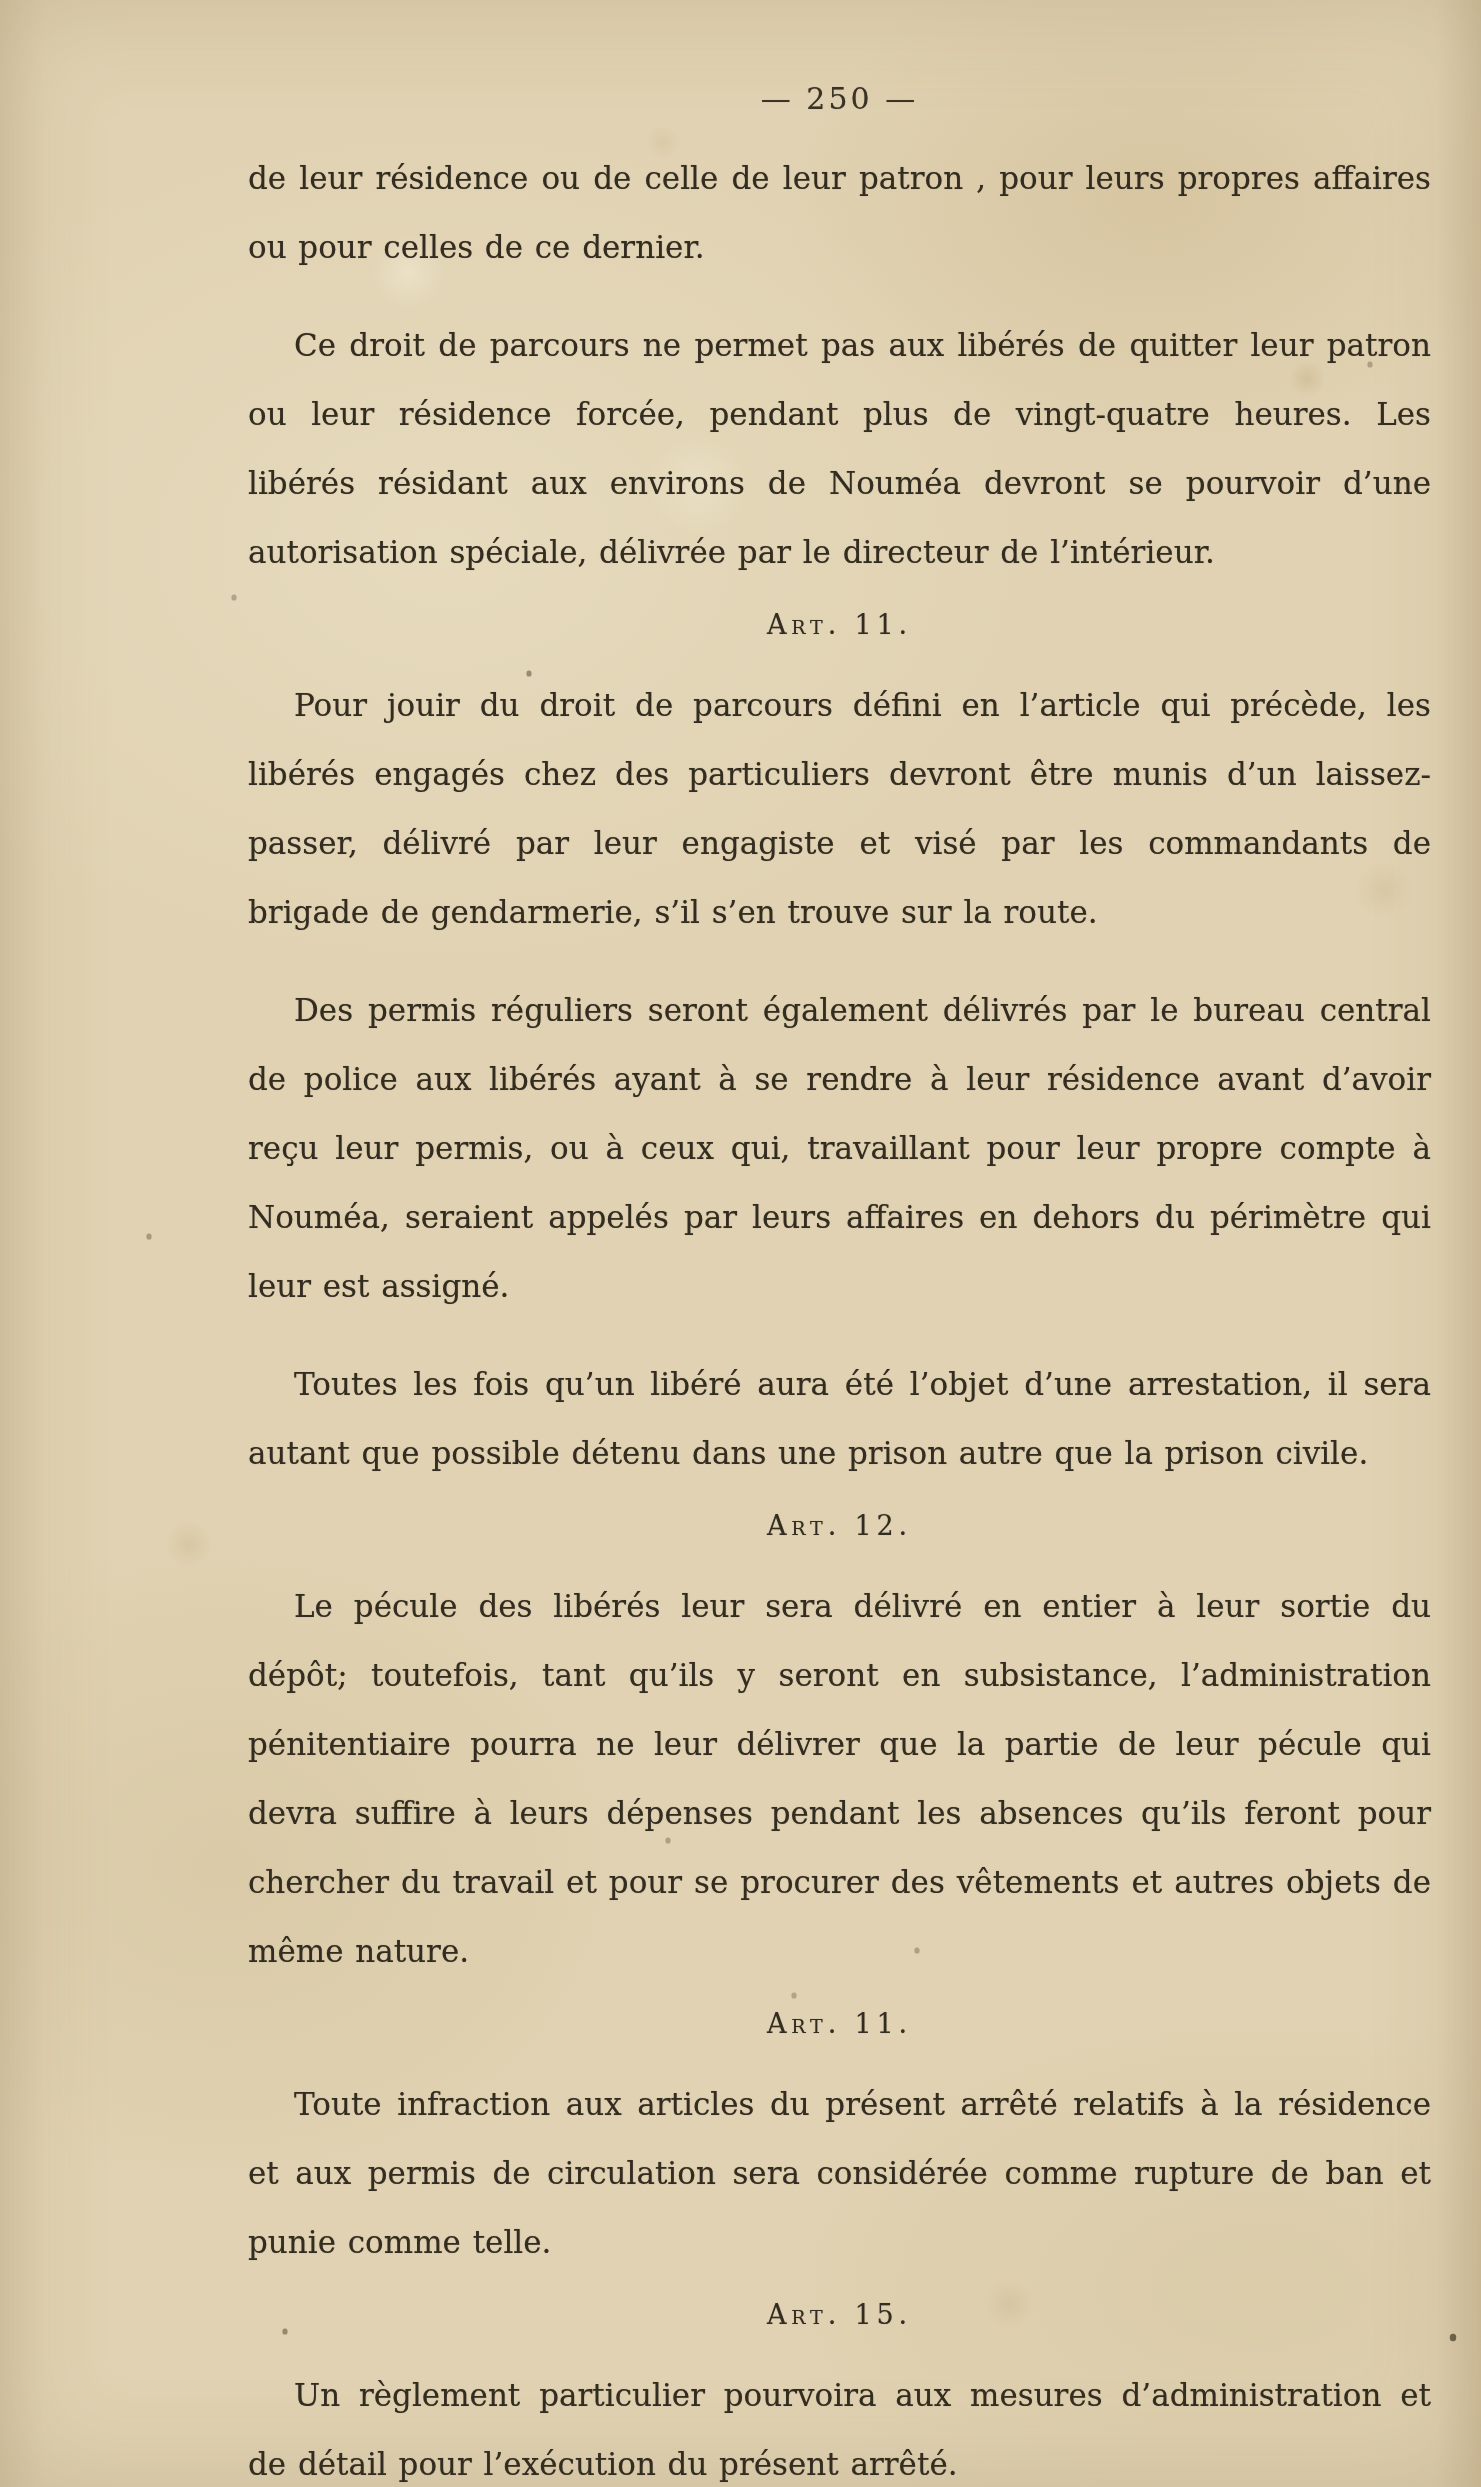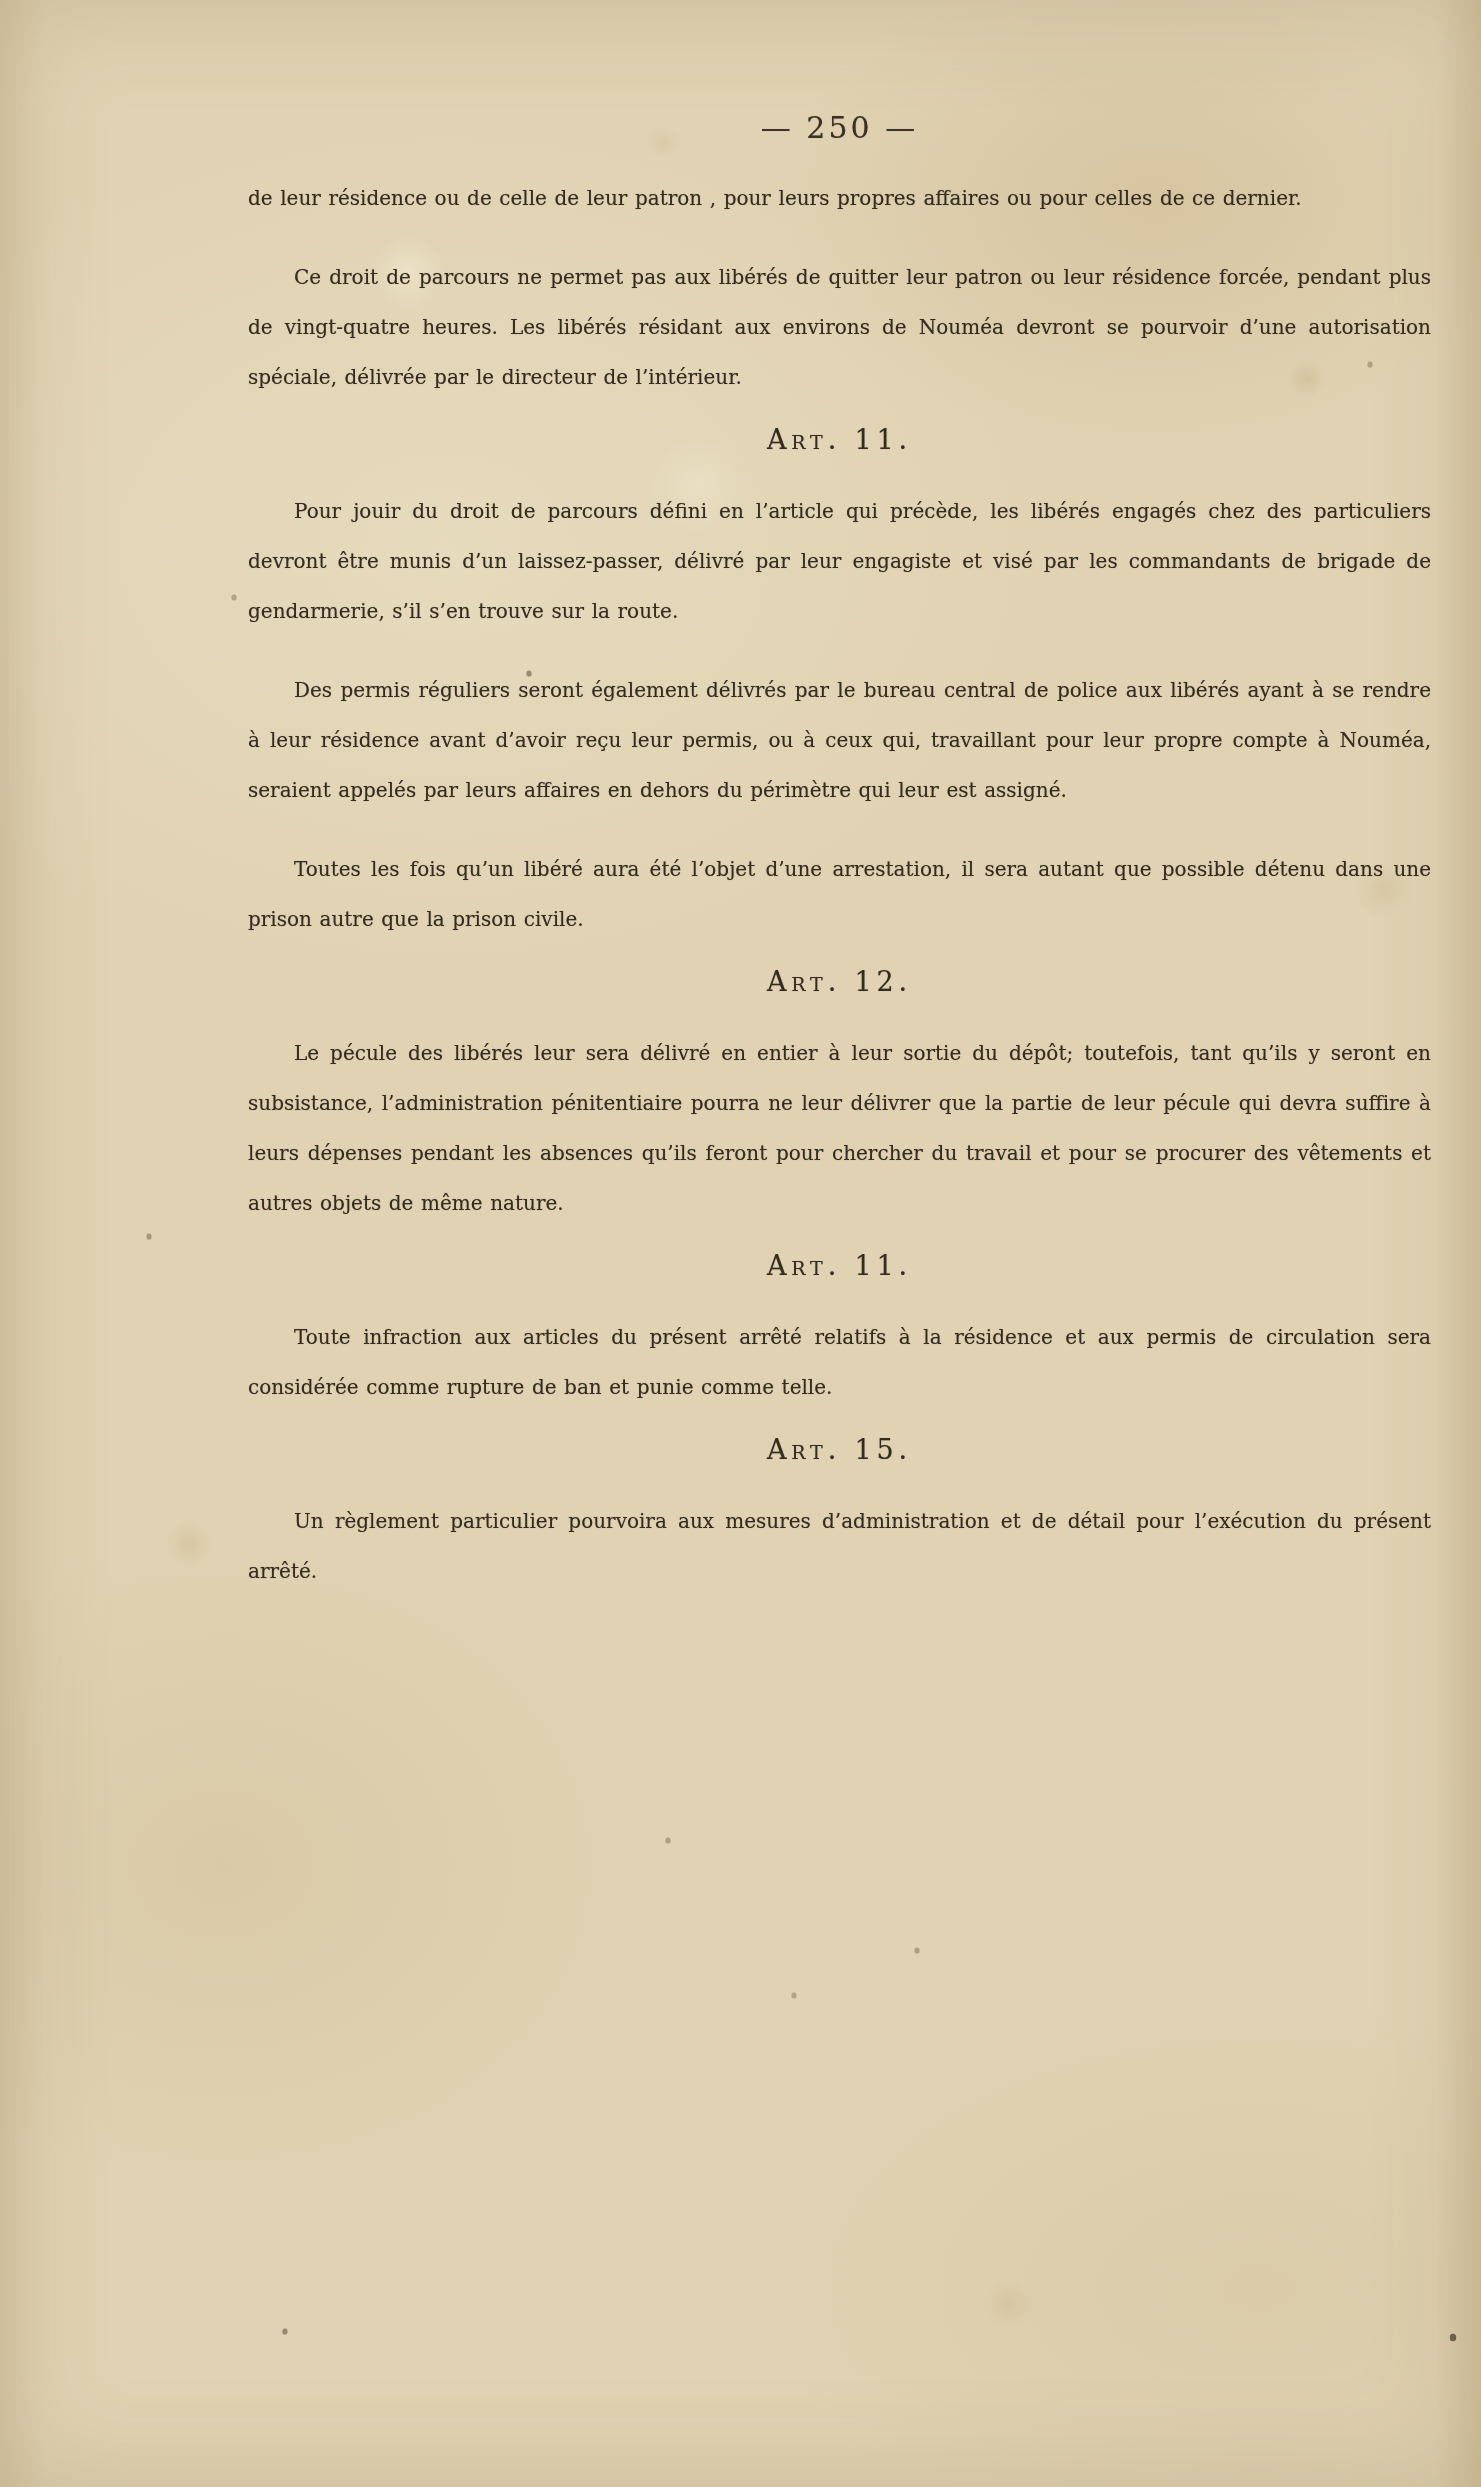--- a/index.html
+++ b/index.html
@@ -54,33 +54,33 @@
       792px 1993px 0 0.6px rgba(60,48,30,0.28);
   }
   .text-col {
     position: absolute;
     left: 248px;
     top: 0;
     width: 1183px;
     color: #332c20;
   }
   .page-number {
-    margin-top: 103px;
+    margin-top: 74px;
     margin-bottom: 20px;
     text-align: center;
     font-size: 30px;
     line-height: 50px;
     letter-spacing: 0.10em;
     color: #3a3226;
     text-shadow: 0 0 0.9px rgba(51,44,32,0.40);
   }
   .para {
     margin: 0 0 6.5px 0;
-    font-size: 20px;
-    line-height: 50px;
+    font-size: 31px;
+    line-height: 69px;
     text-align: justify;
     text-shadow: 0 0 0.9px rgba(51,44,32,0.40);
     word-spacing: 0.06em;
   }
   .para.indent {
     text-indent: 46px;
     margin-top: 29px;
   }
   .art-heading {
     margin: 20px 0 28px 0;

